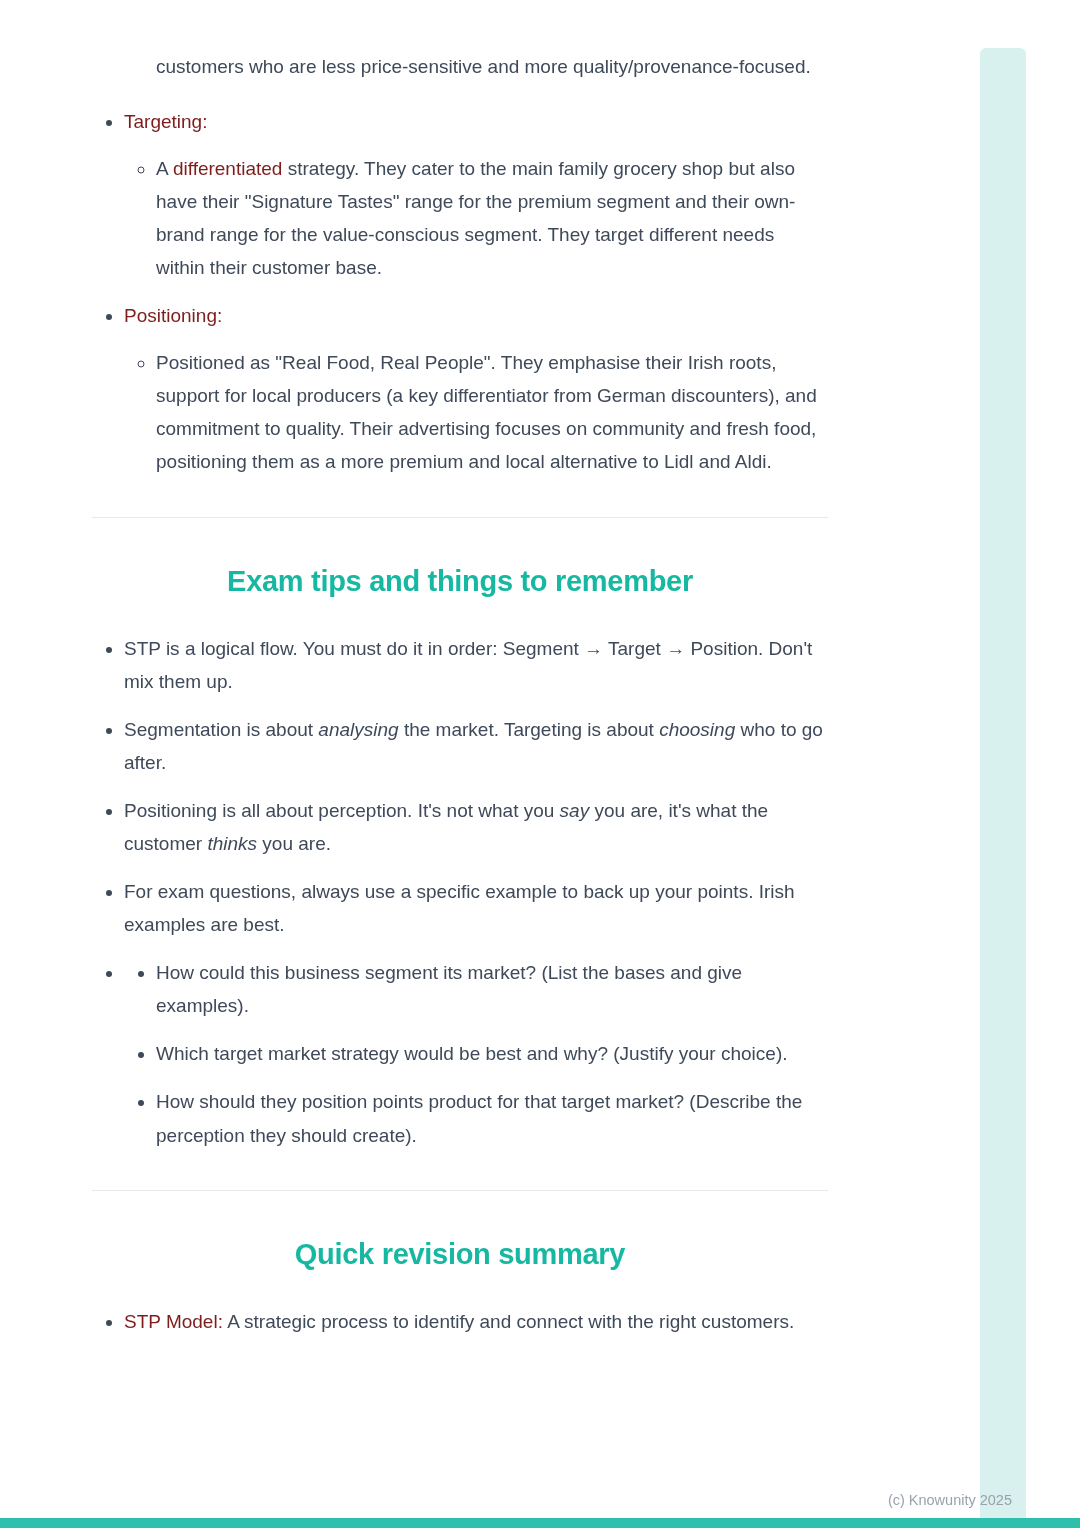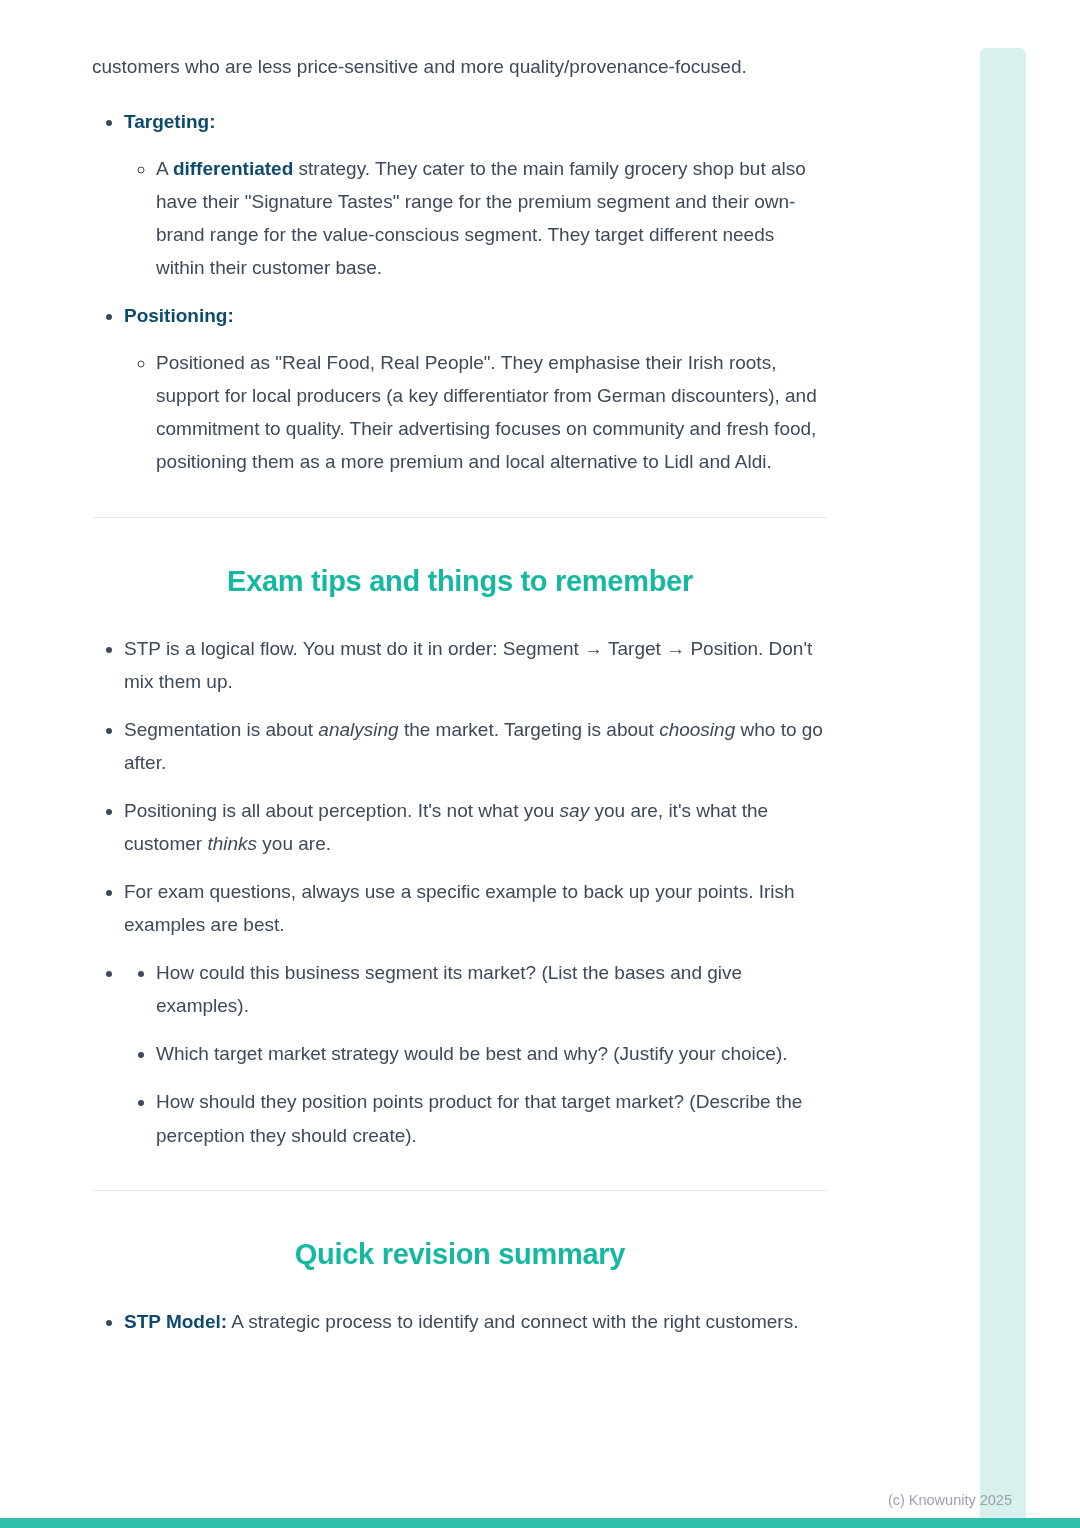--- a/index.html
+++ b/index.html
@@ -13,36 +13,37 @@
   }
   .content {
     position: absolute;
     left: 92px;
     top: 50px;
     width: 736px;
     font-size: 19px;
     line-height: 1.74;
   }
   p.continuation {
+    margin-left: 64px;
     margin-bottom: 22px;
   }
   ul.l1 {
     list-style: disc;
     padding-left: 32px;
   }
   ul.l2 {
     list-style: circle;
     padding-left: 32px;
     margin-top: 14px;
   }
   ul.l2.filled { list-style: disc; }
   ul.l2.filled li { font-size: 19px; }
   li { margin-bottom: 15px; }
   li:last-child { margin-bottom: 0; }
-  strong { color: #0c4a6e; font-weight: 700; }
+  strong { color: #7f1d1d; font-weight: 400; }
   em { font-style: italic; }
   hr {
     border: none;
     border-top: 1px solid #e6e8ec;
     margin: 38px 0 0 0;
   }
   h2 {
     font-size: 29px;
     font-weight: 700;
     color: #16b8a2;

